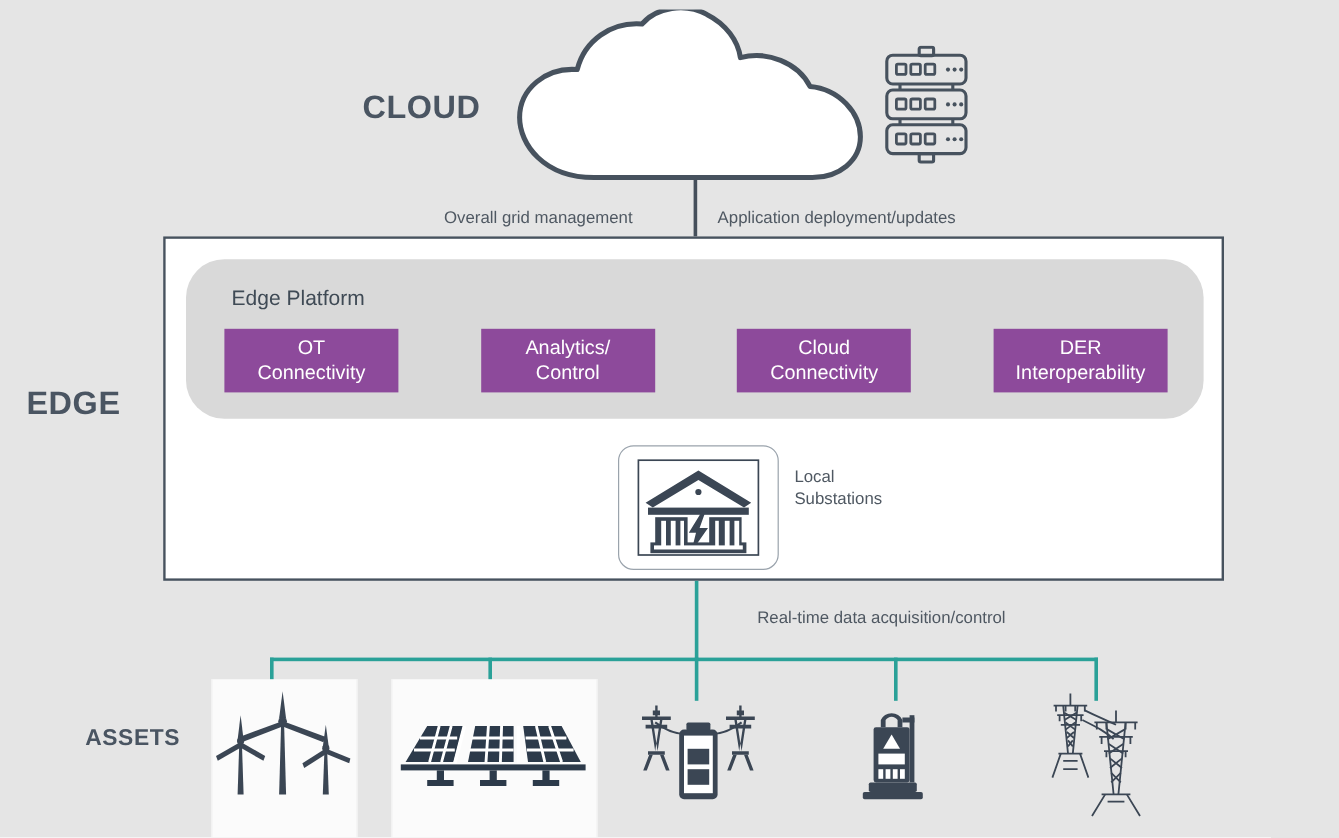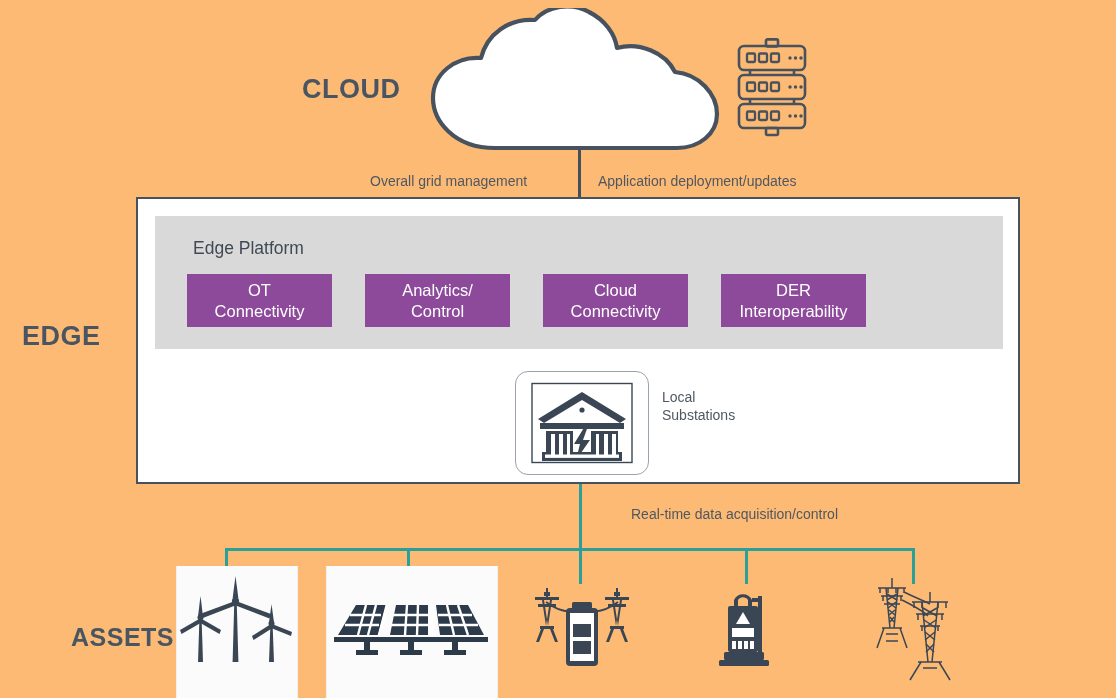--- a/index.html
+++ b/index.html
@@ -8,34 +8,34 @@
     background: #ffffff;
   }
   body {
     font-family: "Liberation Sans", sans-serif;
     color: #3f4a55;
   }
   #canvas {
     position: relative;
     width: 1116px;
     height: 698px;
-    background: #fdba74;
+    background: #e5e5e5;
     overflow: hidden;
   }
   .abs { position: absolute; }
 
   
   .tier-label {
     font-weight: bold;
     color: #4a5562;
     letter-spacing: 0.5px;
     white-space: nowrap;
   }
   .tier-label.big { font-size: 27px; }
-  .tier-label.mid { font-size: 25px; margin-top: 18px; }
+  .tier-label.mid { font-size: 19px; }
 
   
   .annot {
     font-size: 14px;
     color: #4f5862;
     white-space: nowrap;
     line-height: 1.28;
   }
 
   
@@ -49,31 +49,32 @@
   #edge-box {
     border: 2.5px solid #47525e;
     background: #ffffff;
     box-sizing: border-box;
   }
 
   
   #edge-platform {
     background: #d9d9d9;
     box-sizing: border-box;
+    border-radius: 32px;
   }
   #edge-platform-title {
     font-size: 17.5px;
     color: #3f4a55;
   }
 
   
   .cap-row {
     position: absolute;
     display: flex;
-    justify-content: flex-start;
+    justify-content: space-between;
     align-items: stretch;
     gap: 33px;
   }
   .cap-box {
     background: #8d4a9b;
     color: #ffffff;
     font-size: 16.5px;
     line-height: 1.22;
     text-align: center;
     display: flex;

